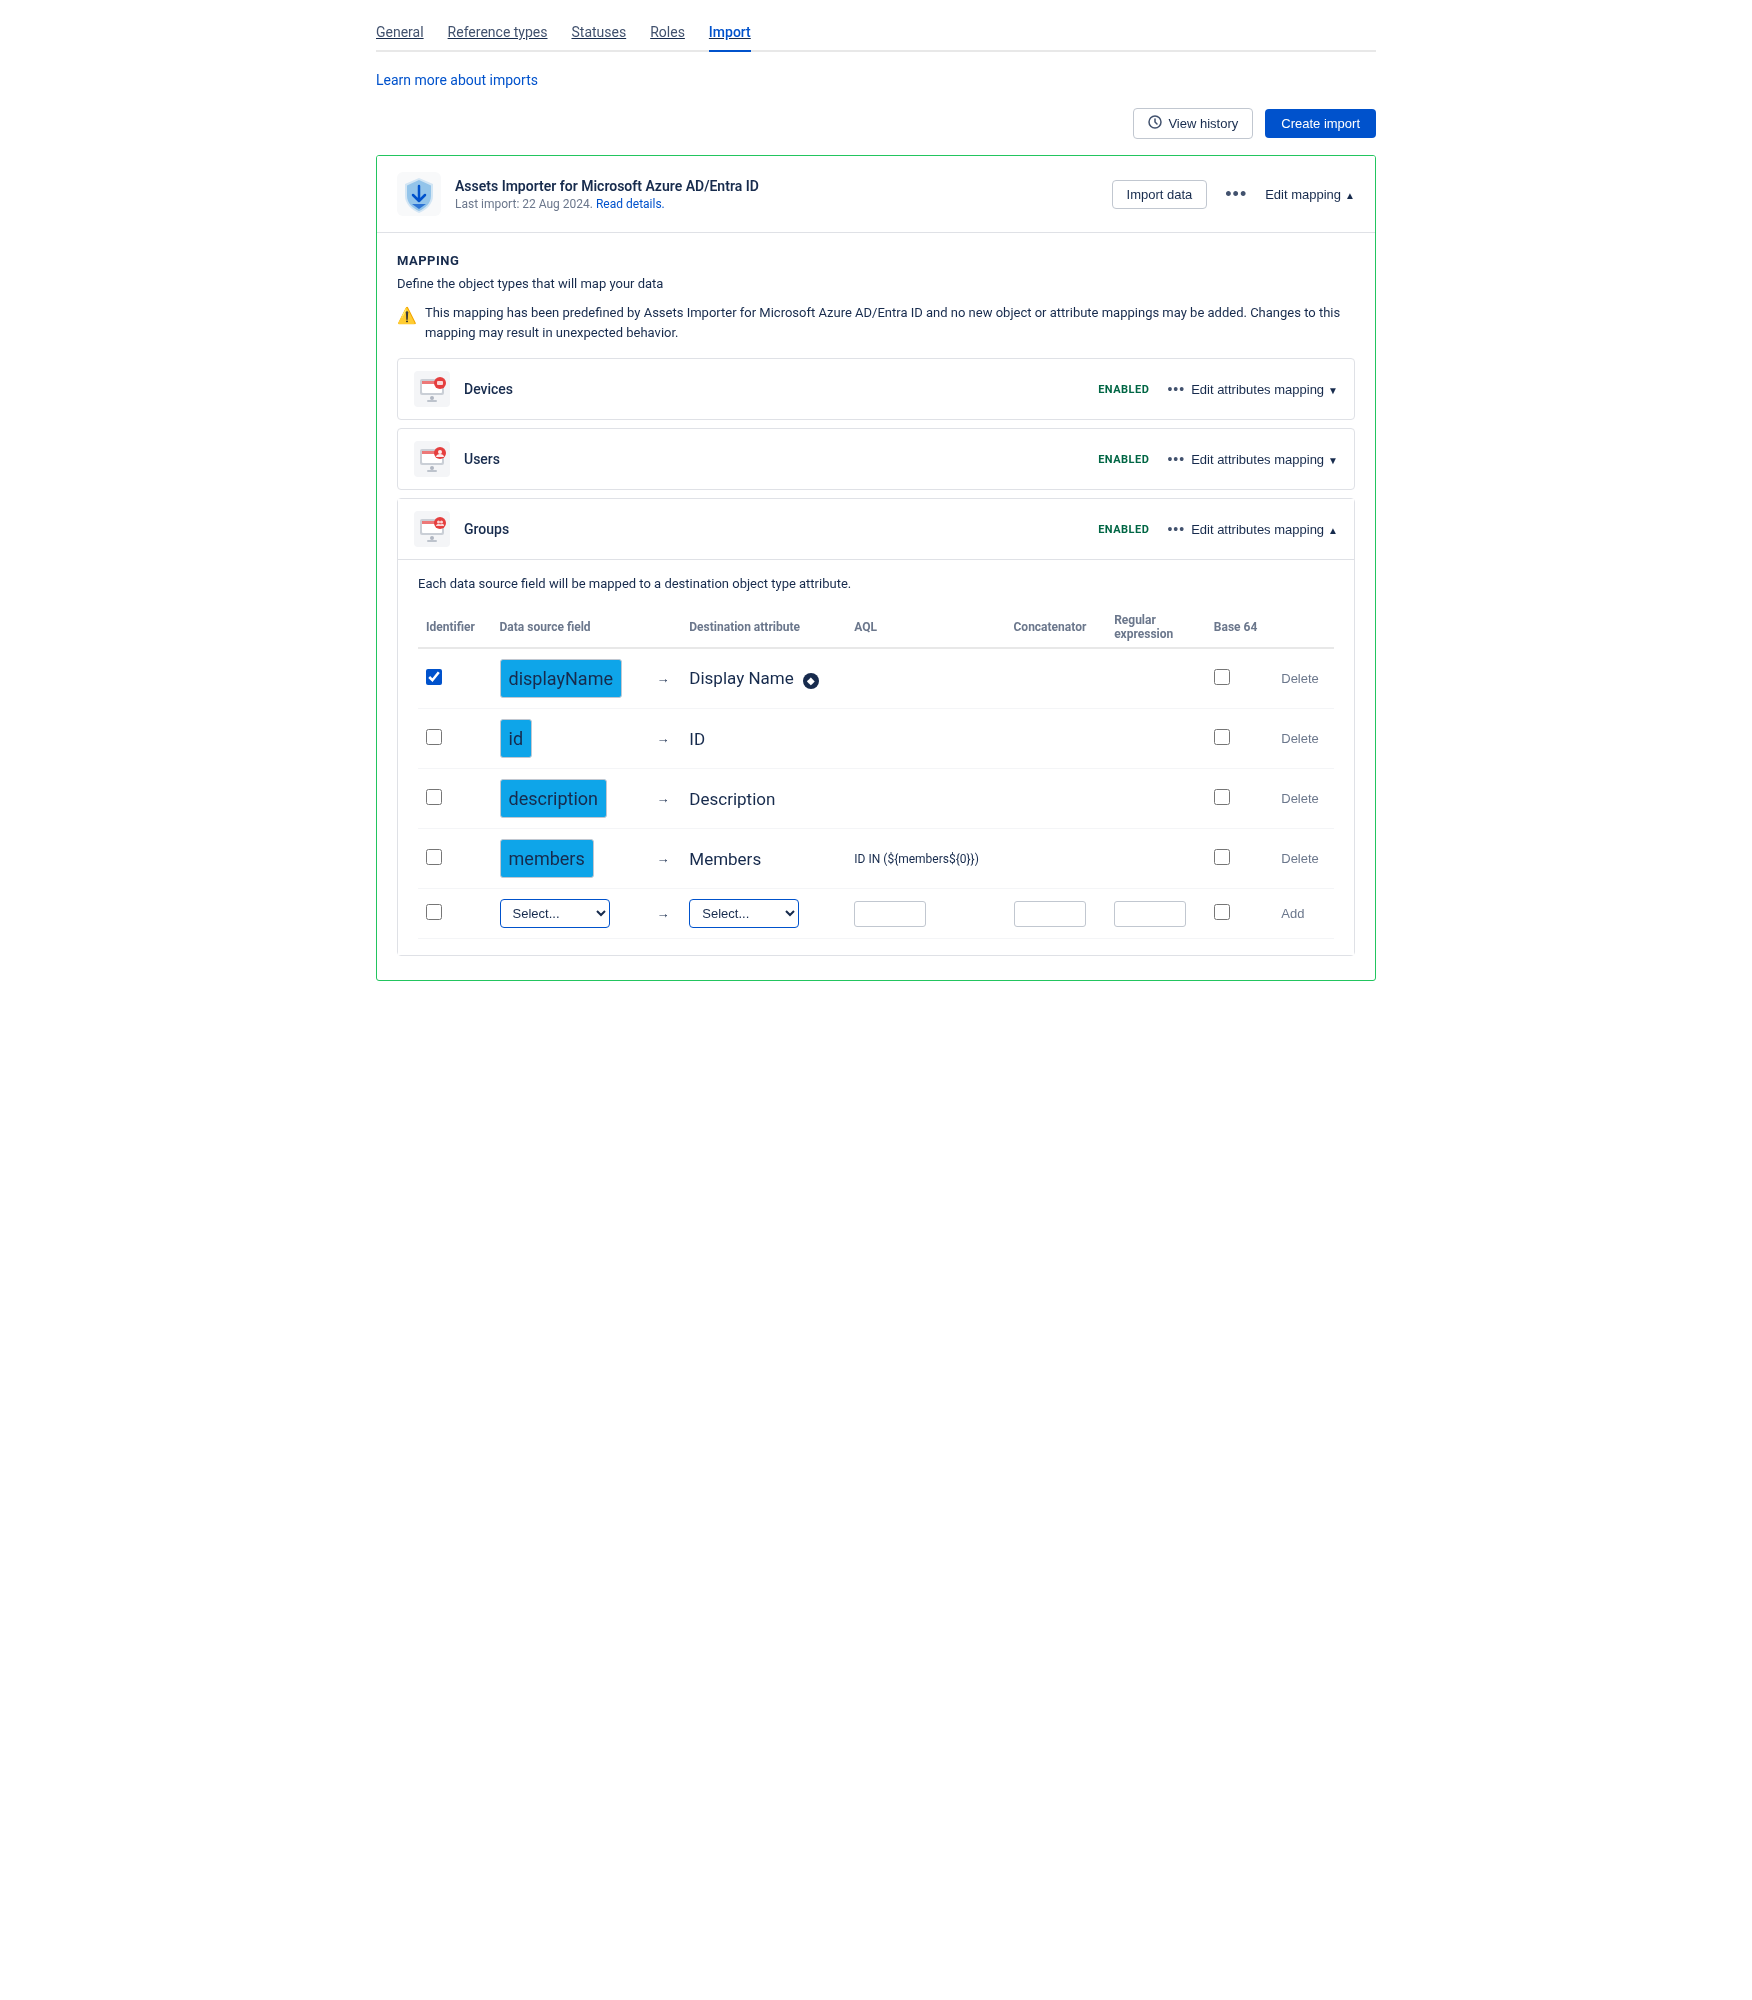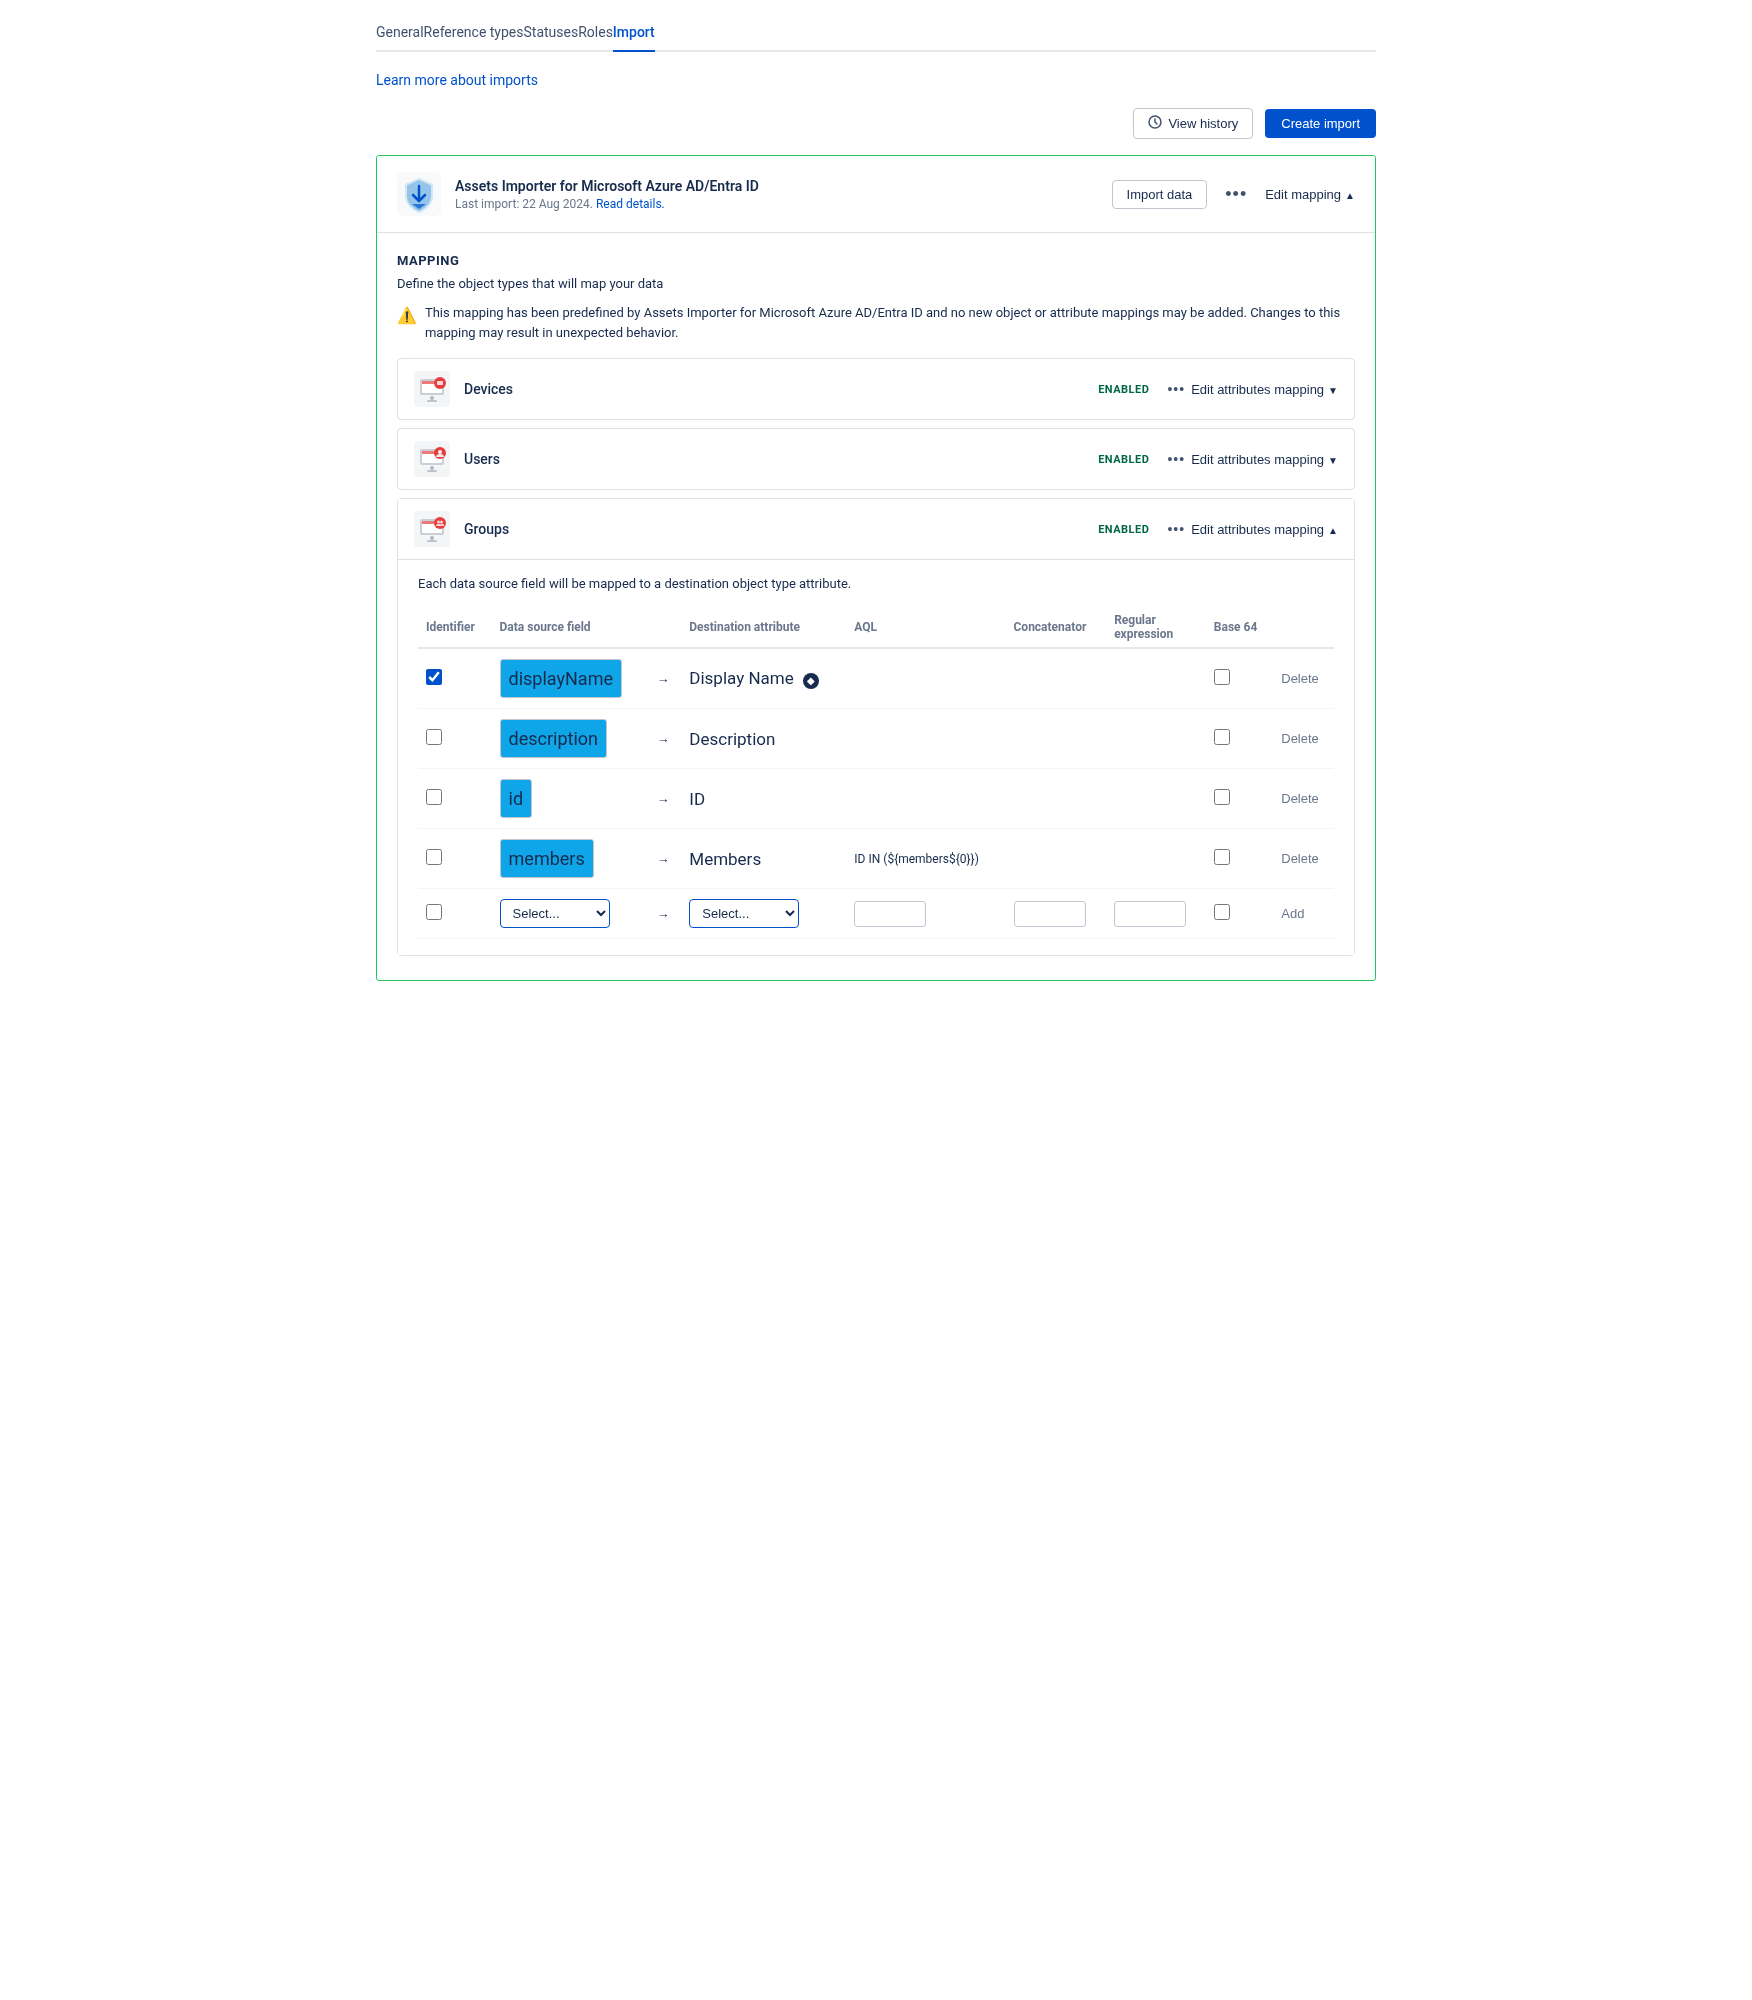--- a/index.html
+++ b/index.html
@@ -13,23 +13,25 @@
 
     .page-container {
       max-width: 1040px;
       margin: 0 auto;
       padding: 16px 20px;
     }
 
     
     .nav-tabs {
       display: flex;
+      gap: 24px;
       border-bottom: 2px solid #e8e8e8;
       margin-bottom: 20px;
       padding-bottom: 0;
+      text-decoration: underline;
     }
     .nav-tab {
       padding: 8px 0 10px;
       cursor: pointer;
       color: #42526e;
       font-size: 14px;
       border-bottom: 2px solid transparent;
       margin-bottom: -2px;
       text-decoration: none;
     }
@@ -565,47 +567,47 @@
                 <td>
                   <button class="delete-btn">Delete</button>
                 </td>
               </tr>
 
               <tr>
                 <td>
                   <input type="checkbox" class="checkbox-blue" style="">
                 </td>
                 <td>
+                  <span class="field-badge">id</span>
+                </td>
+                <td class="arrow-cell">→</td>
+                <td>
+                  <span class="dest-attr">ID</span>
+                </td>
+                <td></td>
+                <td></td>
+                <td></td>
+                <td>
+                  <input type="checkbox" class="checkbox-blue" style="">
+                </td>
+                <td>
+                  <button class="delete-btn">Delete</button>
+                </td>
+              </tr>
+
+              <tr>
+                <td>
+                  <input type="checkbox" class="checkbox-blue" style="">
+                </td>
+                <td>
                   <span class="field-badge">description</span>
                 </td>
                 <td class="arrow-cell">→</td>
                 <td>
                   <span class="dest-attr">Description</span>
-                </td>
-                <td></td>
-                <td></td>
-                <td></td>
-                <td>
-                  <input type="checkbox" class="checkbox-blue" style="">
-                </td>
-                <td>
-                  <button class="delete-btn">Delete</button>
-                </td>
-              </tr>
-
-              <tr>
-                <td>
-                  <input type="checkbox" class="checkbox-blue" style="">
-                </td>
-                <td>
-                  <span class="field-badge">id</span>
-                </td>
-                <td class="arrow-cell">→</td>
-                <td>
-                  <span class="dest-attr">ID</span>
                 </td>
                 <td></td>
                 <td></td>
                 <td></td>
                 <td>
                   <input type="checkbox" class="checkbox-blue" style="">
                 </td>
                 <td>
                   <button class="delete-btn">Delete</button>
                 </td>

